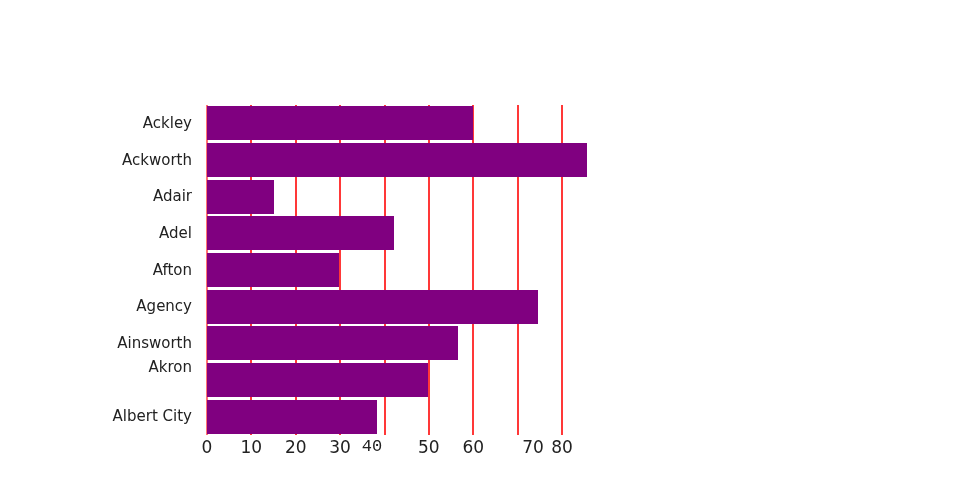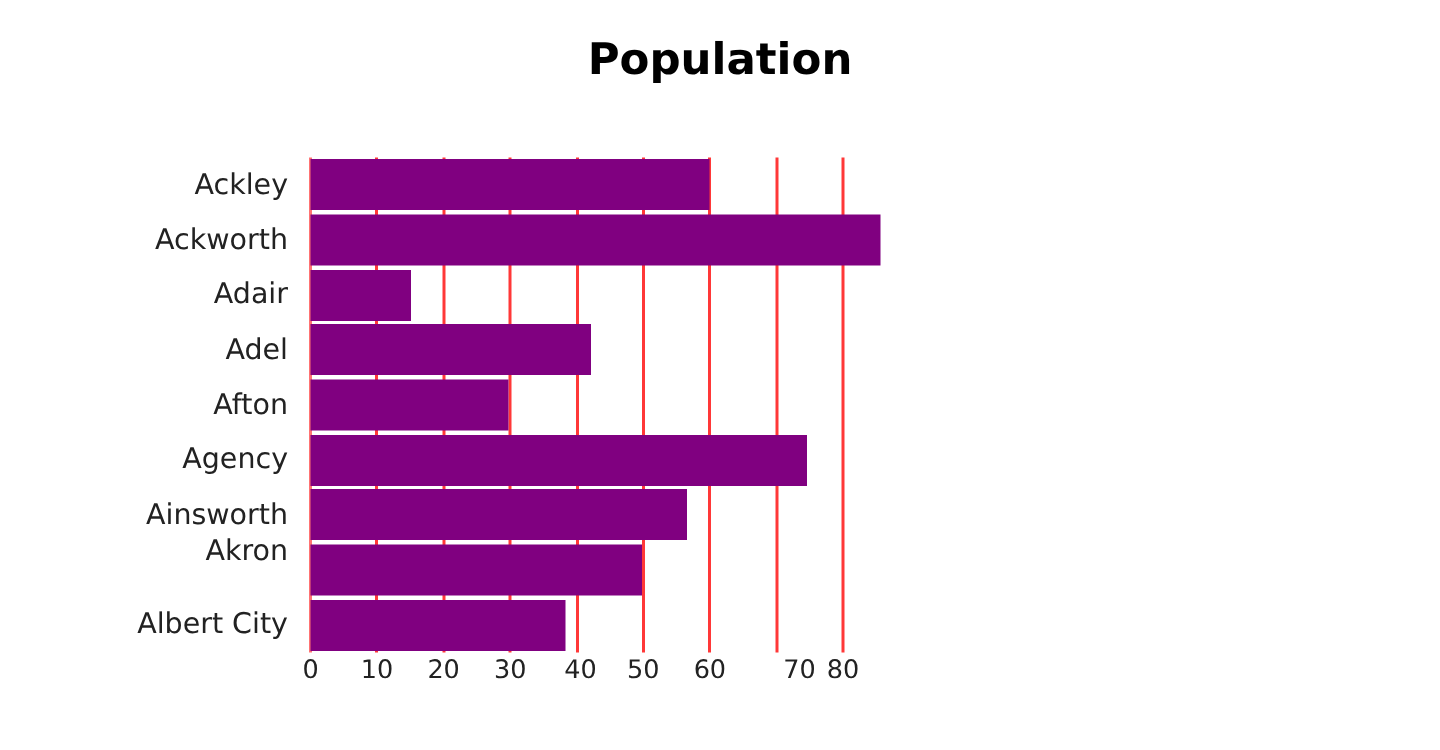--- a/index.html
+++ b/index.html
@@ -66,21 +66,21 @@
     position: absolute;
     left: 0;
     top: 1.2px;
     height: 34.2px;
     background: #800080;
   }
   .ytick-label {
     position: absolute;
     right: 962px; 
     text-align: right;
-    font-size: 19px;
+    font-size: 15px;
     color: #222222;
     white-space: nowrap;
   }
   #y-axis-labels {
     position: absolute;
     left: 0px;
     top: 105px;
     width: 200px;
     height: 330px;
   }
@@ -106,21 +106,20 @@
     color: #222222;
     transform: translateX(-50%);
     white-space: nowrap;
   }
 </style>
 </head>
 <body style="background: rgb(255, 255, 255);">
 
 <div id="figure">
 
-  <div id="chart-title" style="color: rgb(0, 0, 0);">Population</div>
 
   <div id="y-axis-labels">
       <div class="ytick-label" style="top: 0px; height: 36.6667px; line-height: 36.6667px;">Ackley</div>
       <div class="ytick-label" style="top: 36.6667px; height: 36.6667px; line-height: 36.6667px;">Ackworth</div>
       <div class="ytick-label" style="top: 73.3333px; height: 36.6667px; line-height: 36.6667px; padding-left: 48px;">Adair</div>
       <div class="ytick-label" style="top: 110px; height: 36.6667px; line-height: 36.6667px;">Adel</div>
       <div class="ytick-label" style="top: 146.667px; height: 36.6667px; line-height: 36.6667px; padding-left: 36px;">Afton</div>
       <div class="ytick-label" style="top: 183.333px; height: 36.6667px; line-height: 36.6667px;">Agency</div>
       <div class="ytick-label" style="top: 220px; height: 36.6667px; line-height: 36.6667px;">Ainsworth</div>
       <div class="ytick-label" style="top: 244px; height: 36.6667px; line-height: 36.6667px;">Akron</div>
@@ -168,20 +167,20 @@
           <div class="bar" title="Albert City: 38.3" style="width: 169.956px; height: 34.2667px; background: rgb(128, 0, 128);"></div>
         </div>
       </div>
   </div>
 
   <div id="x-axis-labels">
       <div class="xtick-label" style="left: 0px;">0</div>
       <div class="xtick-label" style="left: 44.375px;">10</div>
       <div class="xtick-label" style="left: 88.75px;">20</div>
       <div class="xtick-label" style="left: 133.125px;">30</div>
-      <div class="xtick-label" style="left: 180px;">40</div>
+      <div class="xtick-label" style="left: 165px; font-family: Liberation Mono, monospace;">40</div>
       <div class="xtick-label" style="left: 221.875px;">50</div>
       <div class="xtick-label" style="left: 266.25px;">60</div>
       <div class="xtick-label" style="left: 326px;">70</div>
       <div class="xtick-label" style="left: 355px;">80</div>
     </div>
 
 </div>
 
 </body></html>

